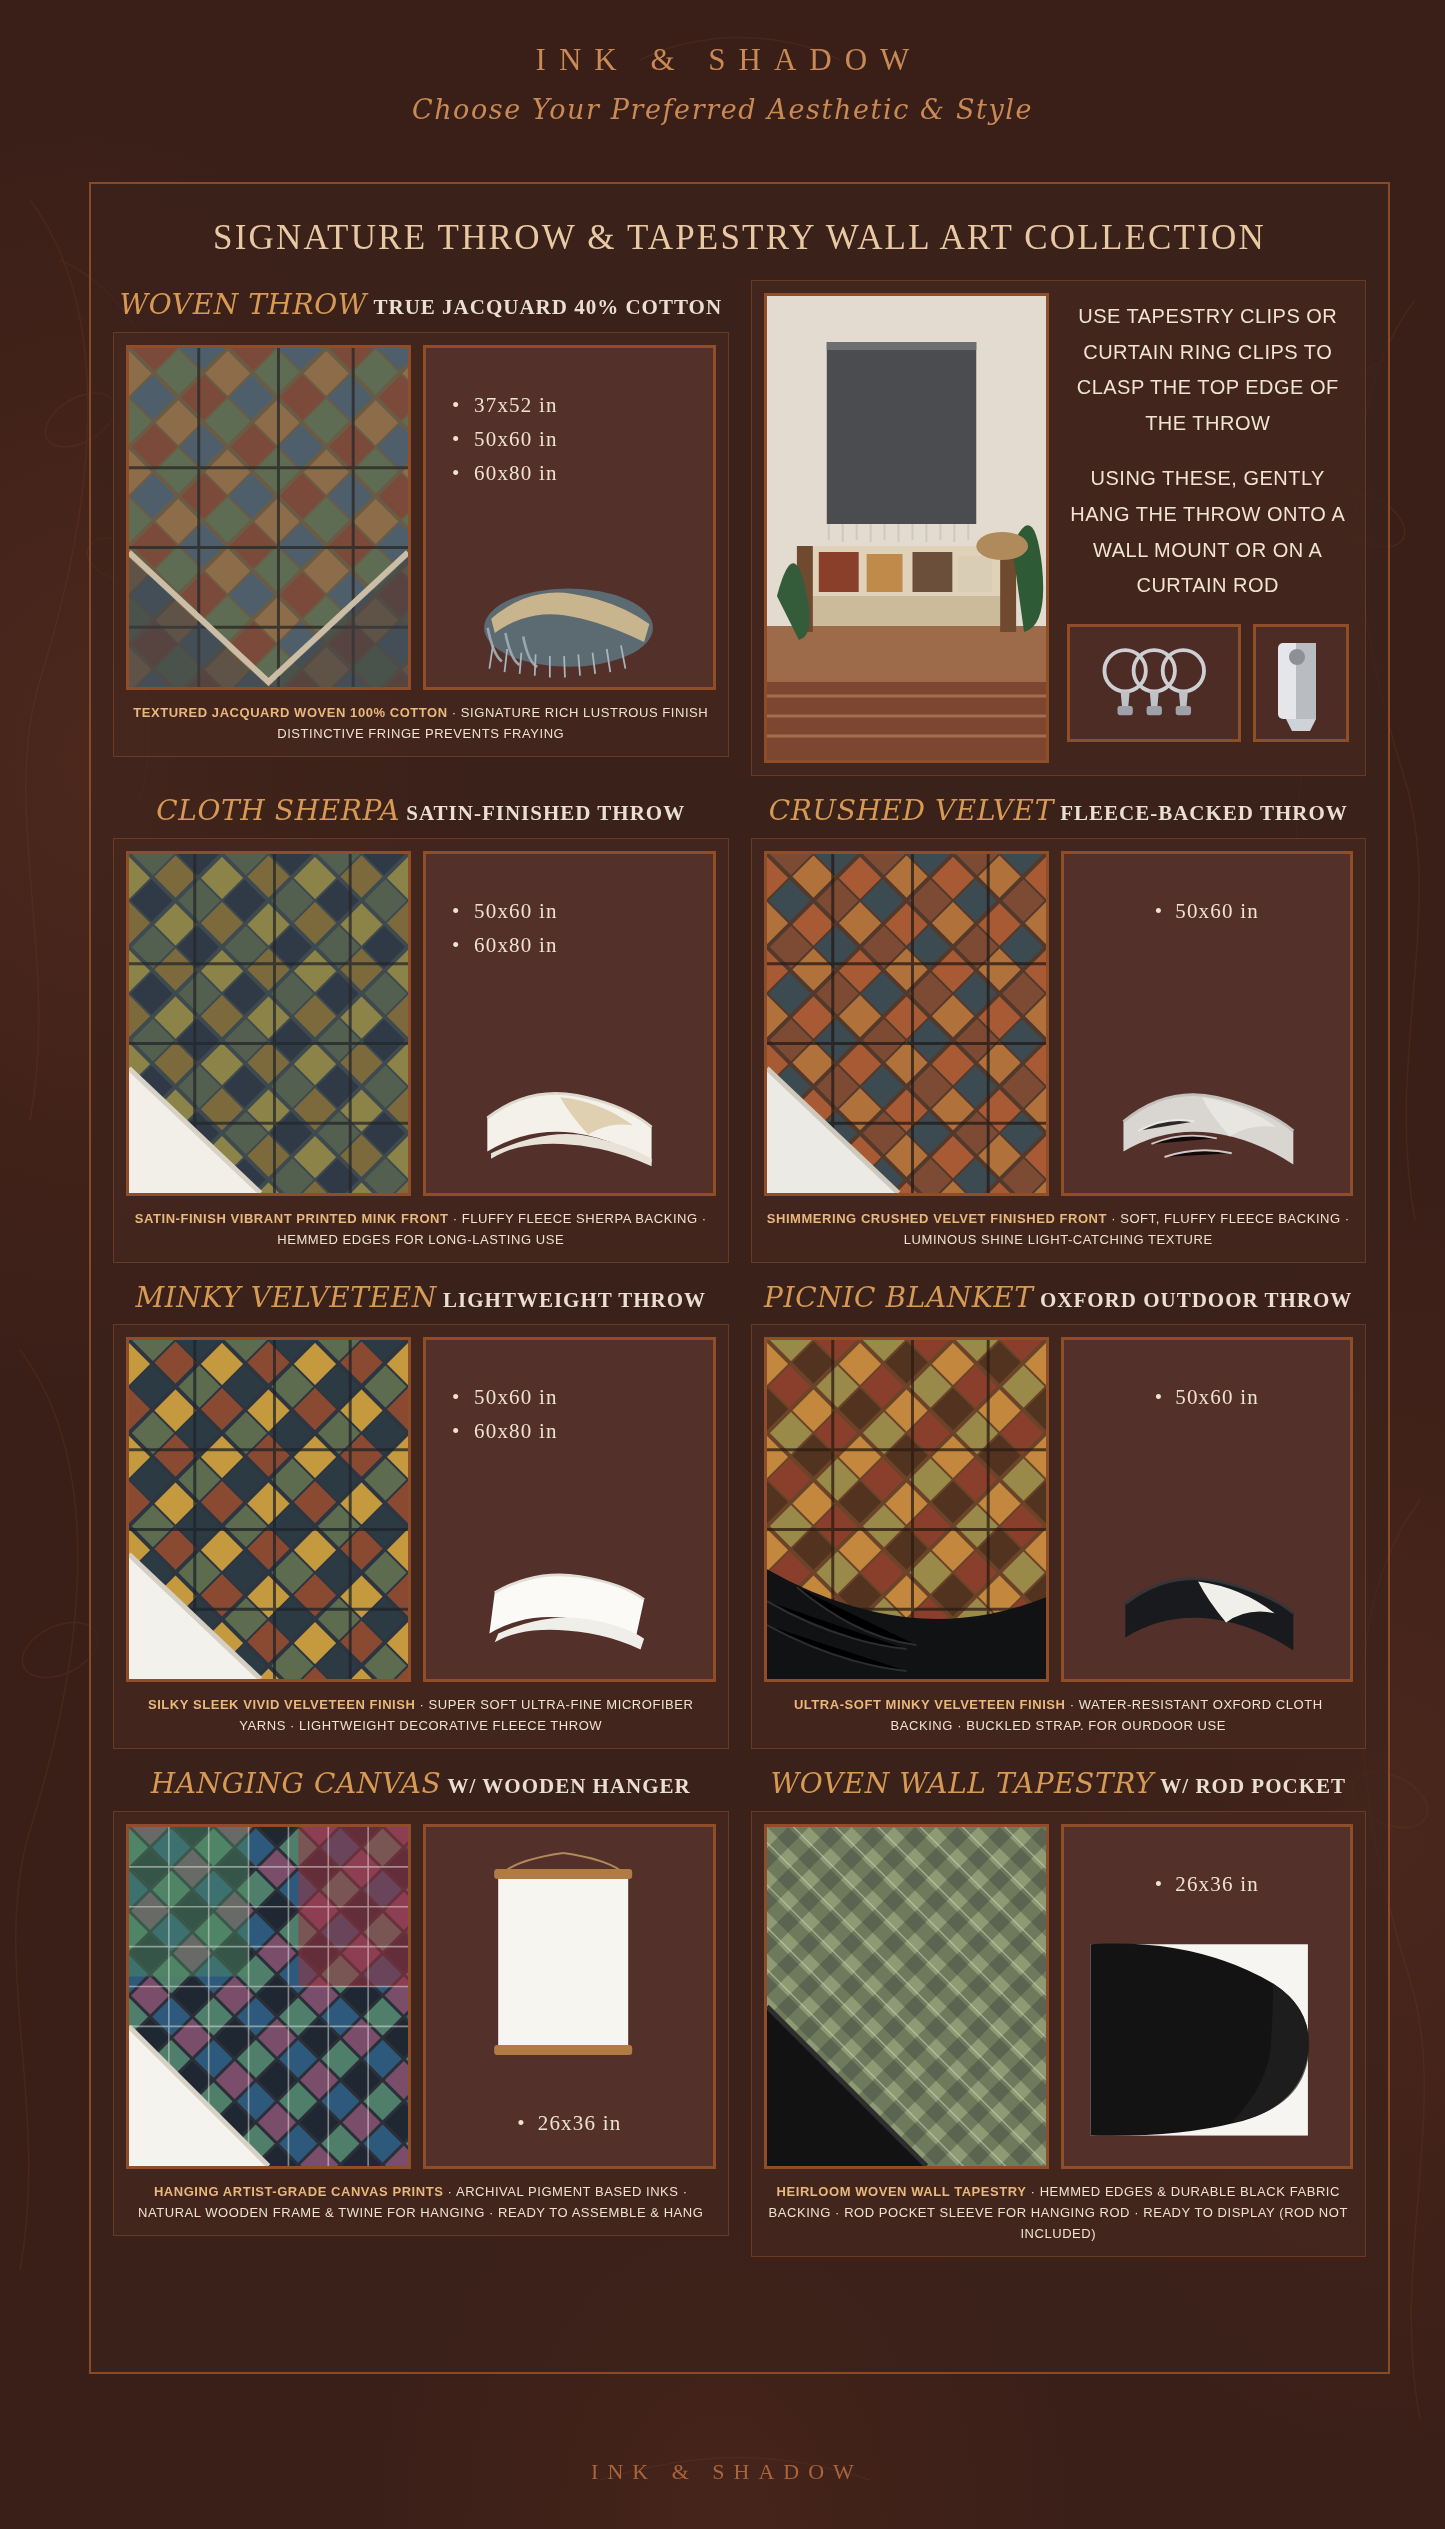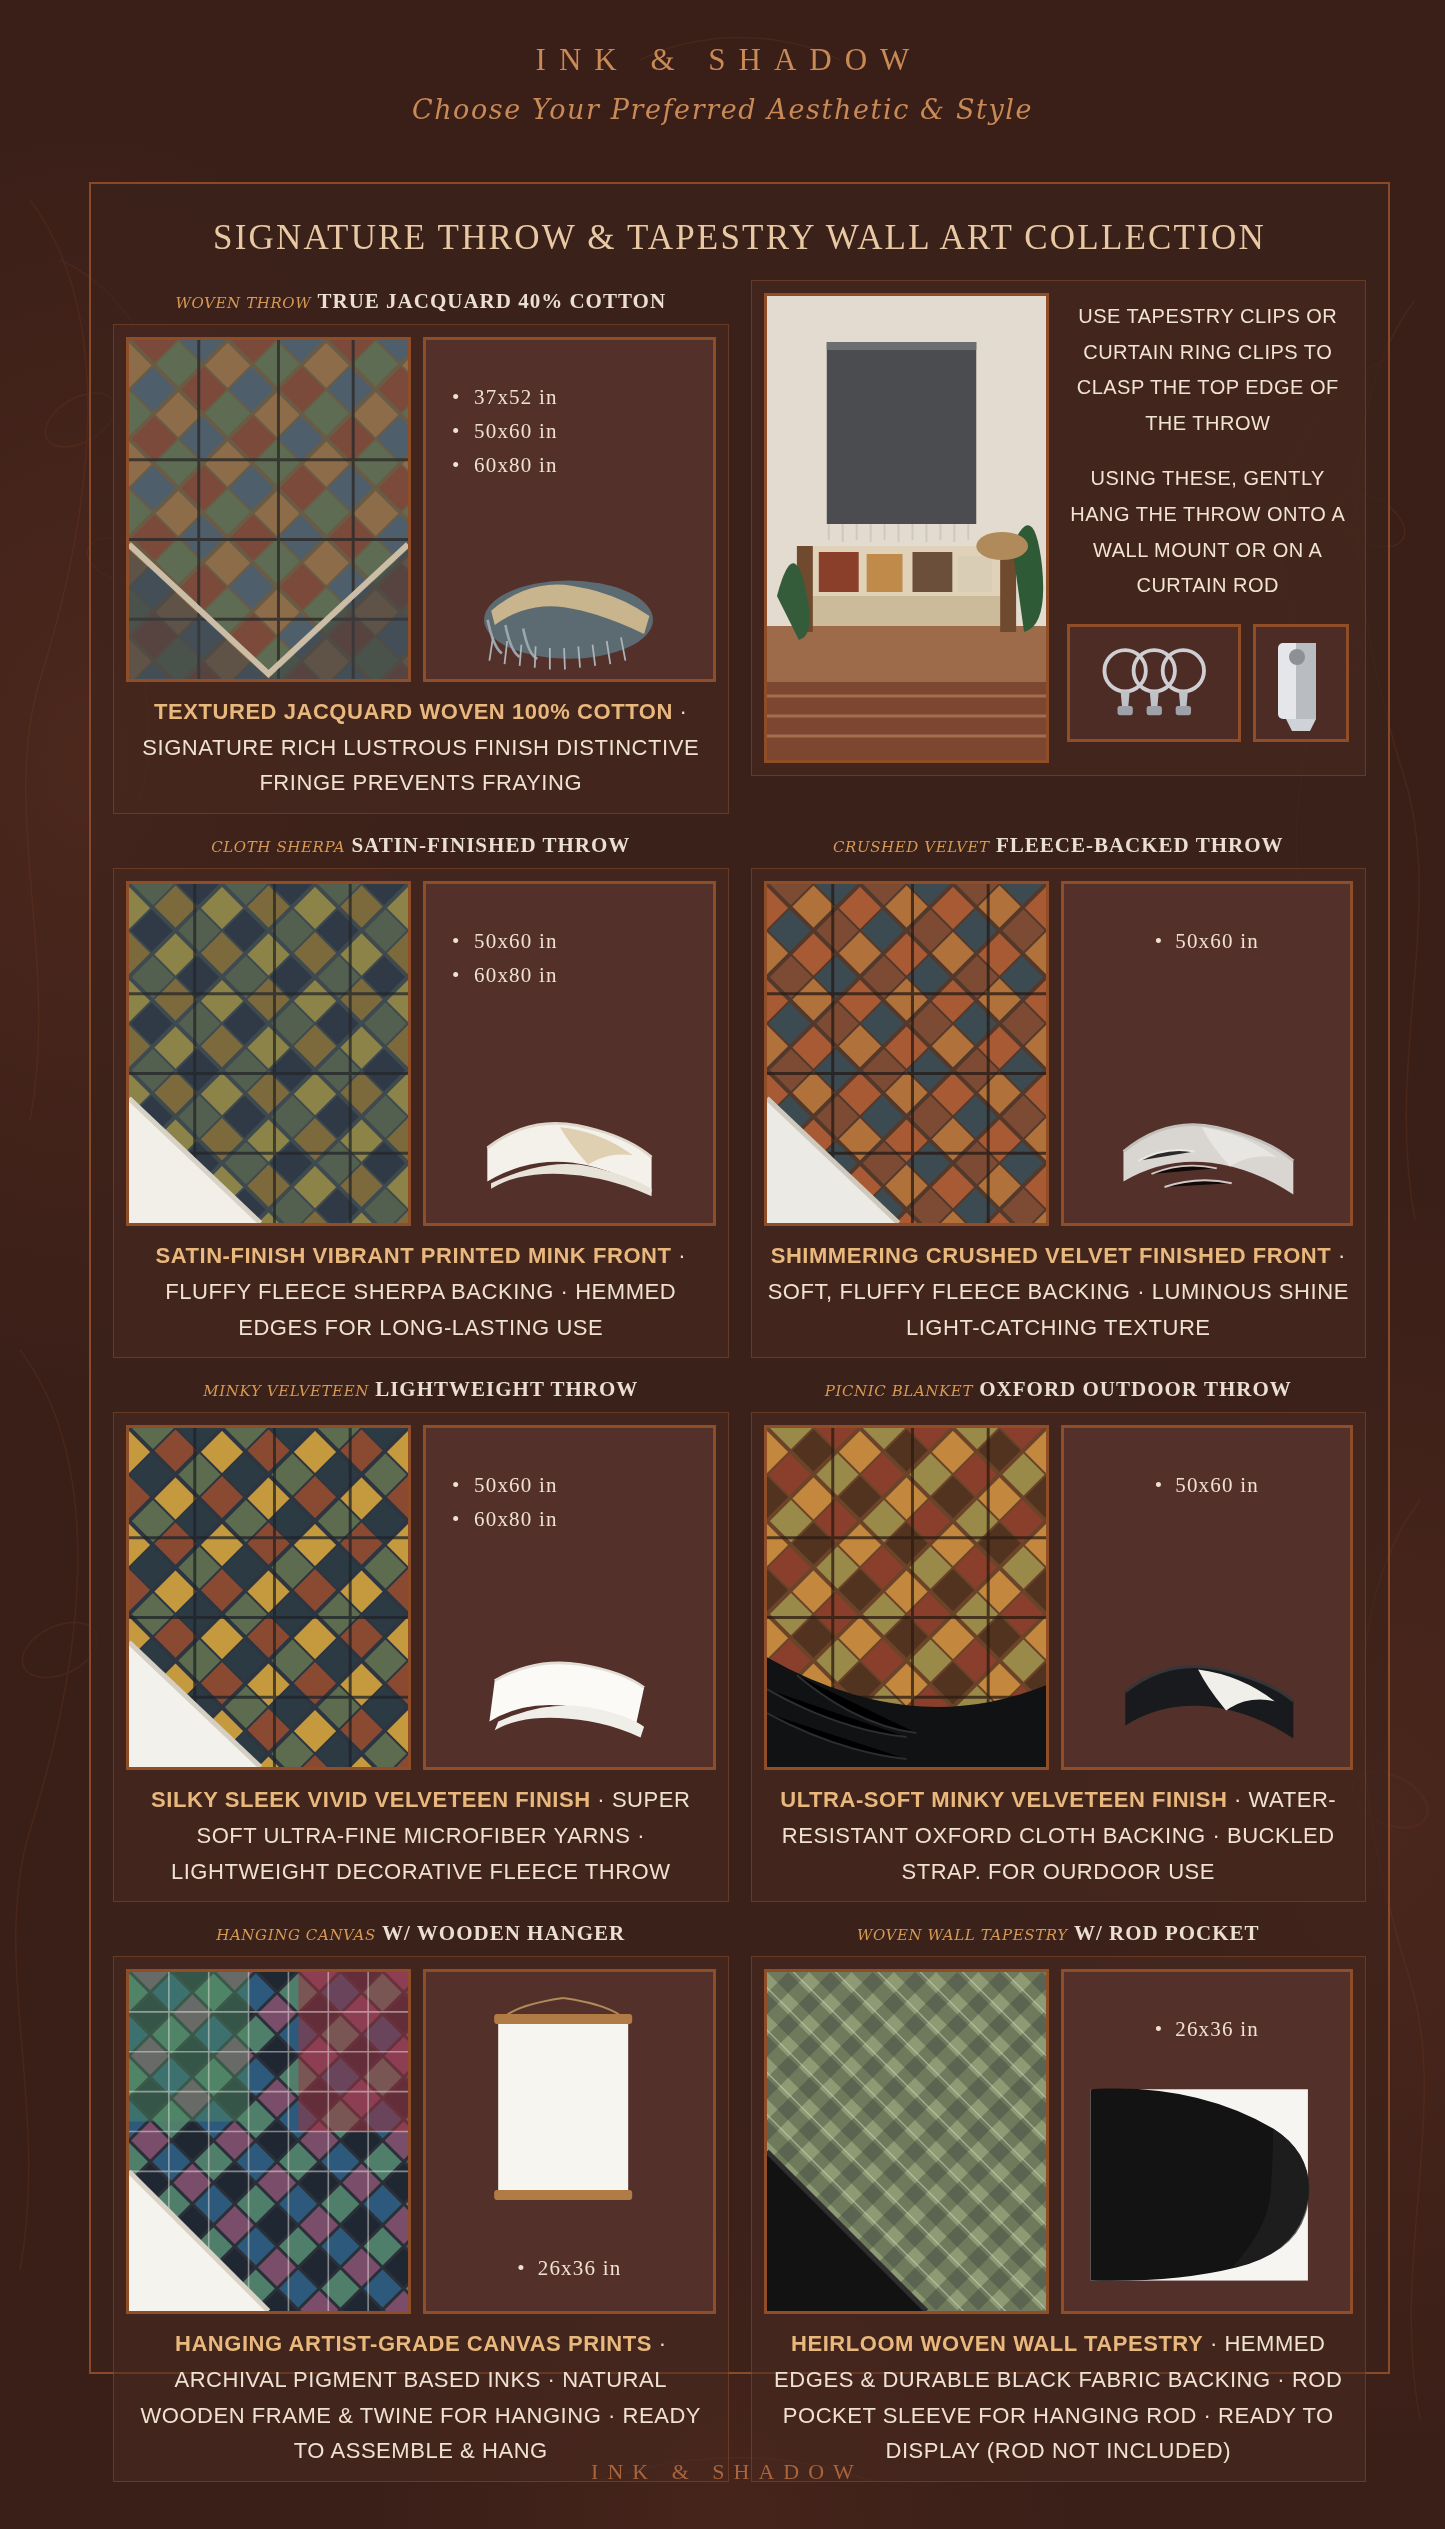--- a/index.html
+++ b/index.html
@@ -78,21 +78,21 @@
     text-align: center;
     font-size: 21px;
     letter-spacing: .4px;
     margin: 8px 0 10px 0;
     line-height: 1.2;
   }
   .card-heading .em {
     font-family: "DejaVu Serif", serif;
     font-style: italic;
     color: #d79a55;
-    font-size: 15px;
+    font-size: 28px;
     letter-spacing: .6px;
   }
   .card-heading .reg {
     font-family: "Liberation Serif", serif;
     color: #eadfd2;
     font-weight: bold;
     letter-spacing: 1px;
   }
   .card-body {
     background: rgba(72,42,33,0.55);
@@ -133,21 +133,21 @@
     position: absolute;
     left: -22px;
     color: #f0e2d0;
   }
   .size-list.centered { margin: 0; text-align: center; }
   .size-list.centered li::before { position: static; margin-right: 12px; }
   .desc {
     text-align: center;
     margin-top: 12px;
     font-family: "Liberation Sans", sans-serif;
-    font-size: 22px;
+    font-size: 13px;
     letter-spacing: .55px;
     line-height: 1.62;
     color: #efe2d2;
   }
   .desc b { color: #e9b87d; font-weight: bold; }
 
   
   .hang-body {
     background: rgba(72,42,33,0.55);
     border: 1px solid rgba(150,85,50,0.45);

